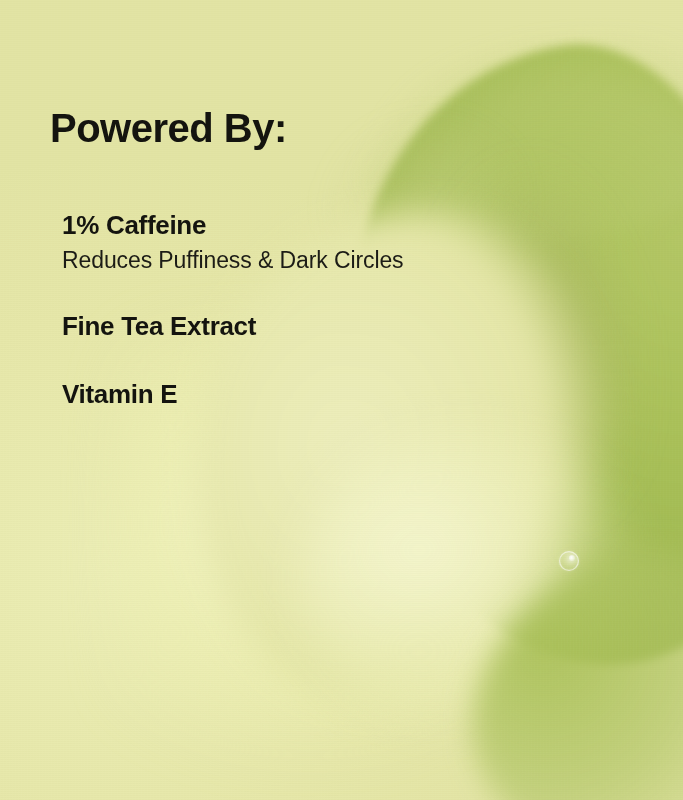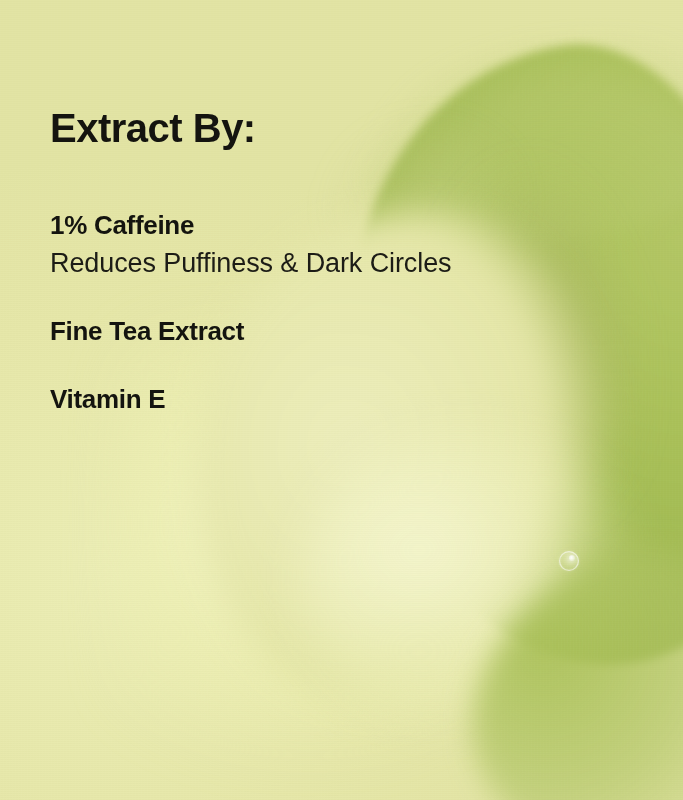--- a/index.html
+++ b/index.html
@@ -222,21 +222,21 @@
     font-weight: 700;
     letter-spacing: -0.5px;
     color: #14140f;
     line-height: 1;
     white-space: nowrap;
   }
 
   .ingredients {
     position: absolute;
     top: 210px;
-    left: 0;
+    left: 12px;
     width: 470px;
     list-style: none;
     margin: 0;
     padding: 0;
   }
 
   .ingredient {
     margin: 0 0 37px 0;
   }
   .ingredient:last-child { margin-bottom: 8px; }
@@ -247,21 +247,21 @@
     font-weight: 700;
     letter-spacing: -0.3px;
     color: #14140f;
     line-height: 1.18;
     white-space: nowrap;
   }
 
   .ing-benefit {
     display: block;
     margin-top: 6px;
-    font-size: 27px;
+    font-size: 23px;
     font-weight: 400;
     letter-spacing: -0.1px;
     color: #1c1c16;
     line-height: 1.2;
     white-space: nowrap;
   }
 </style>
 </head>
 <body>
 
@@ -278,21 +278,21 @@
     <div class="patch-notch"></div>
     <div class="patch-sheen"></div>
     <div class="patch-tail"></div>
     <div class="bubble"></div>
   </div>
 
   <div class="grain"></div>
 
   <div class="content">
 
-    <h1 class="headline">Extract By:</h1>
+    <h1 class="headline">Powered By:</h1>
 
     <ul class="ingredients">
 
       <li class="ingredient">
         <span class="ing-name">1% Caffeine</span>
         <span class="ing-benefit">Reduces Puffiness &amp; Dark Circles</span>
       </li>
 
       <li class="ingredient">
         <span class="ing-name">Fine Tea Extract</span>

